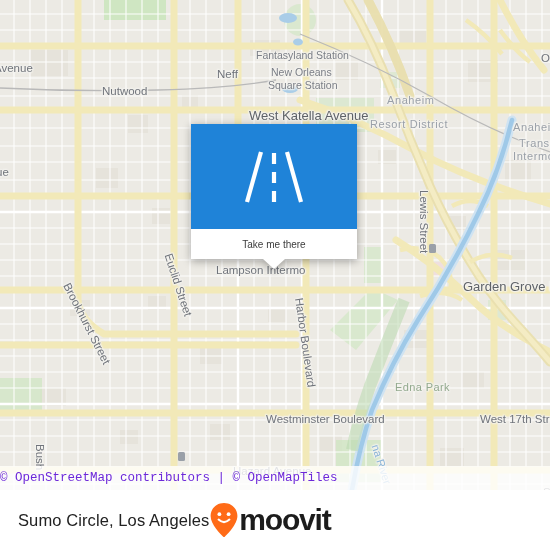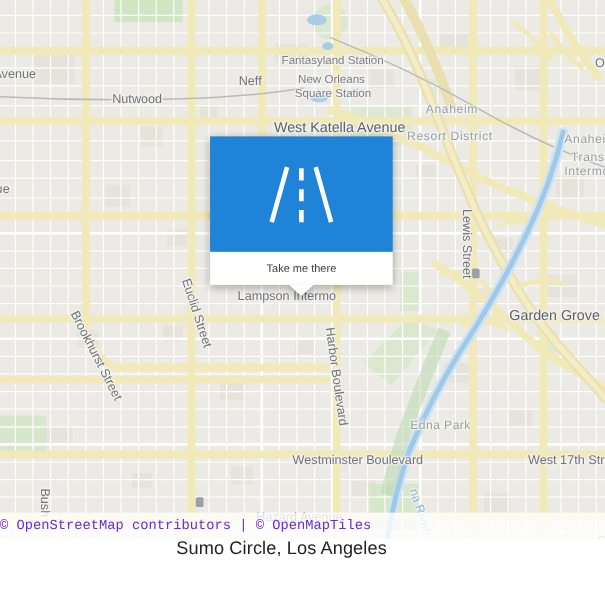--- a/index.html
+++ b/index.html
@@ -38,21 +38,21 @@
   #attrib{
     position:absolute;left:0;top:466px;width:550px;height:24px;
     background:rgba(255,255,255,0.80);
     display:flex;align-items:center;
   }
   #attrib span{font-size:12.5px;color:#6d28d9;padding-left:0;font-family:Liberation Mono, monospace;}
 
   
   #footer{
     position:absolute;left:0;top:490px;width:494px;height:60px;
-    background:#ffffff;display:flex;align-items:center;justify-content:flex-start;flex-direction:column;
+    background:#ffffff;display:flex;align-items:center;justify-content:flex-start;
   }
   #footer-title{font-size:16.5px;color:#222;padding-left:18px;letter-spacing:.1px;}
   #brand{display:flex;align-items:center;padding-right:16px;}
   #brand-word{font-size:30px;font-weight:bold;color:#1c1c1c;letter-spacing:-1.2px;line-height:1;}
 
   
   #card{
     position:absolute;left:191px;top:124px;width:166px;
     filter:drop-shadow(0 2px 4px rgba(0,0,0,.35));
   }
@@ -281,21 +281,21 @@
         <div class="maplabel lbl-area" style="left: 513px; top: 121px;">Anaheim</div>
         <div class="maplabel lbl-area" style="left: 519px; top: 137px;">Transp</div>
         <div class="maplabel lbl-area" style="left: 513px; top: 150px;">Intermo</div>
         <div class="maplabel lbl-road" style="left: -4px; top: 166px;">ue</div>
         <div class="maplabel lbl-road rotm" style="left: 72px; top: 281px; transform: rotate(63deg);">Brookhurst Street</div>
         <div class="maplabel lbl-road rotm" style="left: 174px; top: 252px; transform: rotate(72deg);">Euclid Street</div>
         <div class="maplabel lbl-road rotm" style="left: 430px; top: 190px; transform: rotate(90deg);">Lewis Street</div>
         <div class="maplabel lbl-road" style="left: 216px; top: 264px;">Lampson Intermo</div>
         <div class="maplabel lbl-bigroad" style="left: 463px; top: 279px;">Garden Grove Fre</div>
         <div class="maplabel lbl-road rotm" style="left: 305px; top: 297px; transform: rotate(82deg);">Harbor Boulevard</div>
-        <div class="maplabel lbl-park" style="left: 373px; top: 381px;">Edna Park</div>
+        <div class="maplabel lbl-park" style="left: 395px; top: 381px;">Edna Park</div>
         <div class="maplabel lbl-road" style="left: 266px; top: 413px;">Westminster Boulevard</div>
         <div class="maplabel lbl-road" style="left: 480px; top: 413px;">West 17th Stre</div>
         <div class="maplabel lbl-road rotm" style="left: 46px; top: 444px; transform: rotate(90deg);">Bush</div>
         <div class="maplabel lbl-road" style="left: 233px; top: 465px;">Hazard Avenue</div>
         <div class="maplabel lbl-water rotm" style="left: 381px; top: 443px; transform: rotate(72deg);">na River</div>
         <div class="maplabel lbl-road" style="left: 543px; top: 486px;">S</div>
         <div class="maplabel lbl-road" style="left: 541px; top: 52px;">O</div>
       </div>
   </div>
 
@@ -318,15 +318,24 @@
     </div>
     <div id="card-tail"></div>
   </div>
 
   <div id="attrib">
     <span>© OpenStreetMap contributors | © OpenMapTiles</span>
   </div>
 
   <div id="footer">
     <div id="footer-title">Sumo Circle, Los Angeles</div>
+    <div id="brand">
+      <svg width="30" height="36" viewBox="0 0 30 36">
+        <path d="M15 1 C7.3 1 1.6 6.7 1.6 14 C1.6 22.4 12 32.6 14.2 34.8 C14.6 35.2 15.4 35.2 15.8 34.8 C18 32.6 28.4 22.4 28.4 14 C28.4 6.7 22.7 1 15 1 Z" fill="#ff6b17"></path>
+        <circle cx="10.4" cy="12.2" r="1.9" fill="#ffffff"></circle>
+        <circle cx="19.6" cy="12.2" r="1.9" fill="#ffffff"></circle>
+        <path d="M9.6 17.6 Q15 22.6 20.4 17.6" stroke="#ffffff" stroke-width="2.1" fill="none" stroke-linecap="round"></path>
+      </svg>
+      <span id="brand-word">moovit</span>
+    </div>
   </div>
 
 </div>
 
 </body></html>

